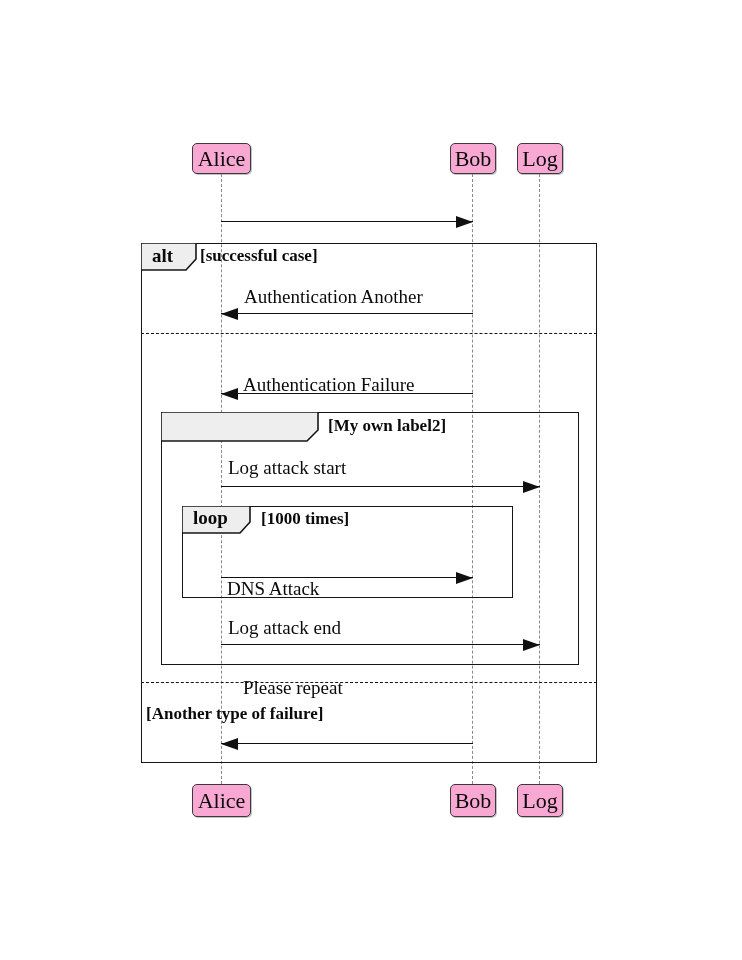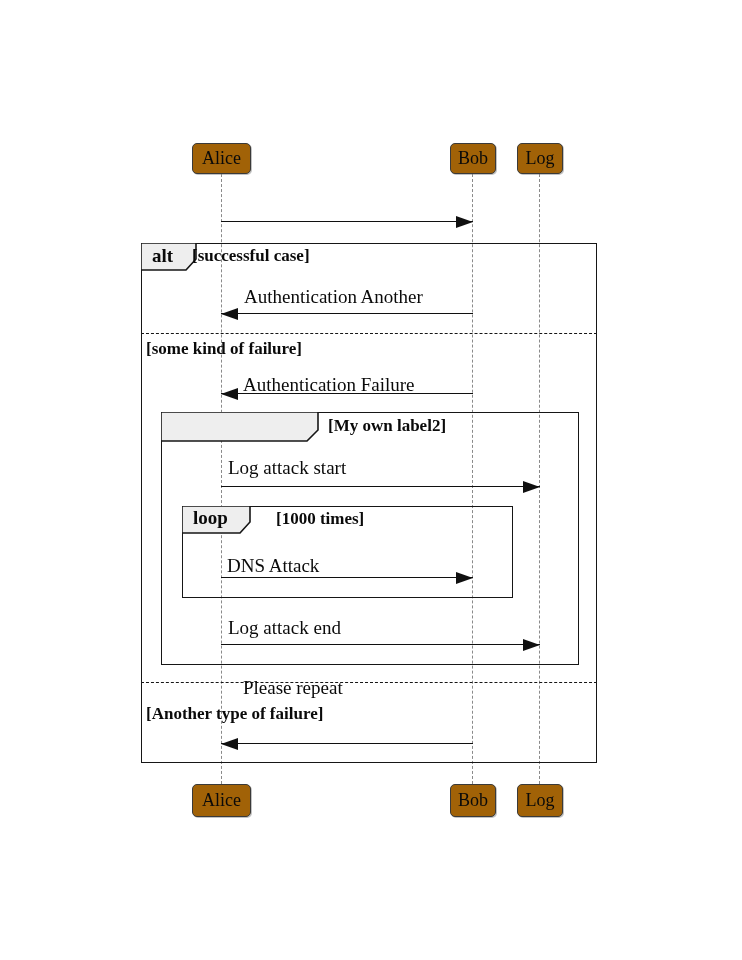--- a/index.html
+++ b/index.html
@@ -5,23 +5,23 @@
   html,body{margin:0;padding:0;background:#fff;}
   .canvas{
     position:relative;width:742px;height:960px;background:#ffffff;overflow:hidden;
     font-family:"Liberation Serif","DejaVu Serif",serif;color:#0a0a0a;
   }
   
   .lifeline{position:absolute;width:0;border-left:1px dashed #8a8a8a;top:174px;height:610px;}
   
   .pbox{
     position:absolute;height:31px;box-sizing:border-box;
-    background:#a16207;border:1.5px solid #3a3a3a;border-radius:5px;
+    background:#f9a8d4;border:1.5px solid #3a3a3a;border-radius:5px;
     display:flex;align-items:center;justify-content:center;
-    font-size:18px;box-shadow:1px 1px 0 rgba(120,120,120,0.45);
+    font-size:22px;box-shadow:1px 1px 0 rgba(120,120,120,0.45);
   }
   
   .frame{position:absolute;box-sizing:border-box;border:1.8px solid #161616;background:transparent;}
   .pent{position:absolute;}
   .pent path{fill:#EEEEEE;stroke:#161616;stroke-width:1.6px;}
   .oplabel{position:absolute;font-weight:bold;font-size:19px;line-height:22px;white-space:nowrap;}
   .oplabel.big{font-size:21px;line-height:25px;}
   .guard{position:absolute;font-weight:bold;font-size:17px;line-height:20px;white-space:nowrap;}
   
   .divider{position:absolute;width:456px;border-top:1.6px dashed #161616;}
@@ -46,51 +46,50 @@
   <div class="pbox" style="left:517px;top:143px;width:46px">Log</div>
 
   <div class="mline" style="left:221px;top:221px;width:252px"></div>
   <div class="ah r" style="left:456px;top:216px"></div>
 
   <div class="frame" style="left:141px;top:243px;width:456px;height:520px"></div>
   <svg class="pent" style="left:141px;top:243px" width="58" height="29">
     <path d="M0,0 H55 V16 L45,27 H0 Z"></path>
   </svg>
   <span class="oplabel" style="left:152px;top:245px">alt</span>
-  <span class="guard" style="left:192px;top:246px">[successful case]</span>
+  <span class="guard" style="left:200px;top:246px">[successful case]</span>
 
   <span class="mlabel" style="left:244px;top:286px">Authentication Another</span>
   <div class="mline" style="left:221px;top:313px;width:252px"></div>
   <div class="ah l" style="left:221px;top:308px"></div>
 
   <div class="divider" style="left:141px;top:333px"></div>
-  <span class="guard" style="left:146px;top:339px">[some kind of failure]</span>
 
   <span class="mlabel" style="left:243px;top:374px">Authentication Failure</span>
   <div class="mline" style="left:221px;top:393px;width:252px"></div>
   <div class="ah l" style="left:221px;top:388px"></div>
 
   <div class="frame" style="left:161px;top:412px;width:418px;height:253px"></div>
   <svg class="pent" style="left:161px;top:412px" width="161" height="31">
     <path d="M0,0 H157 V18 L146,29 H0 Z"></path>
   </svg>
   <span class="guard" style="left:328px;top:416px">[My own label2]</span>
 
   <span class="mlabel" style="left:228px;top:457px">Log attack start</span>
   <div class="mline" style="left:221px;top:486px;width:319px"></div>
   <div class="ah r" style="left:523px;top:481px"></div>
 
   <div class="frame" style="left:182px;top:506px;width:331px;height:92px"></div>
   <svg class="pent" style="left:182px;top:506px" width="72" height="29">
     <path d="M0,0 H68 V16 L58,27 H0 Z"></path>
   </svg>
   <span class="oplabel" style="left:193px;top:507px">loop</span>
-  <span class="guard" style="left:276px;top:509px">[1000 times]</span>
+  <span class="guard" style="left:261px;top:509px">[1000 times]</span>
 
-  <span class="mlabel" style="left:227px;top:555px">DNS Attack</span>
+  <span class="mlabel" style="left:227px;top:578px">DNS Attack</span>
   <div class="mline" style="left:221px;top:577px;width:252px"></div>
   <div class="ah r" style="left:456px;top:572px"></div>
 
   <span class="mlabel" style="left:228px;top:617px">Log attack end</span>
   <div class="mline" style="left:221px;top:644px;width:319px"></div>
   <div class="ah r" style="left:523px;top:639px"></div>
 
   <div class="divider" style="left:141px;top:682px"></div>
   <span class="guard" style="left:146px;top:704px">[Another type of failure]</span>
 

